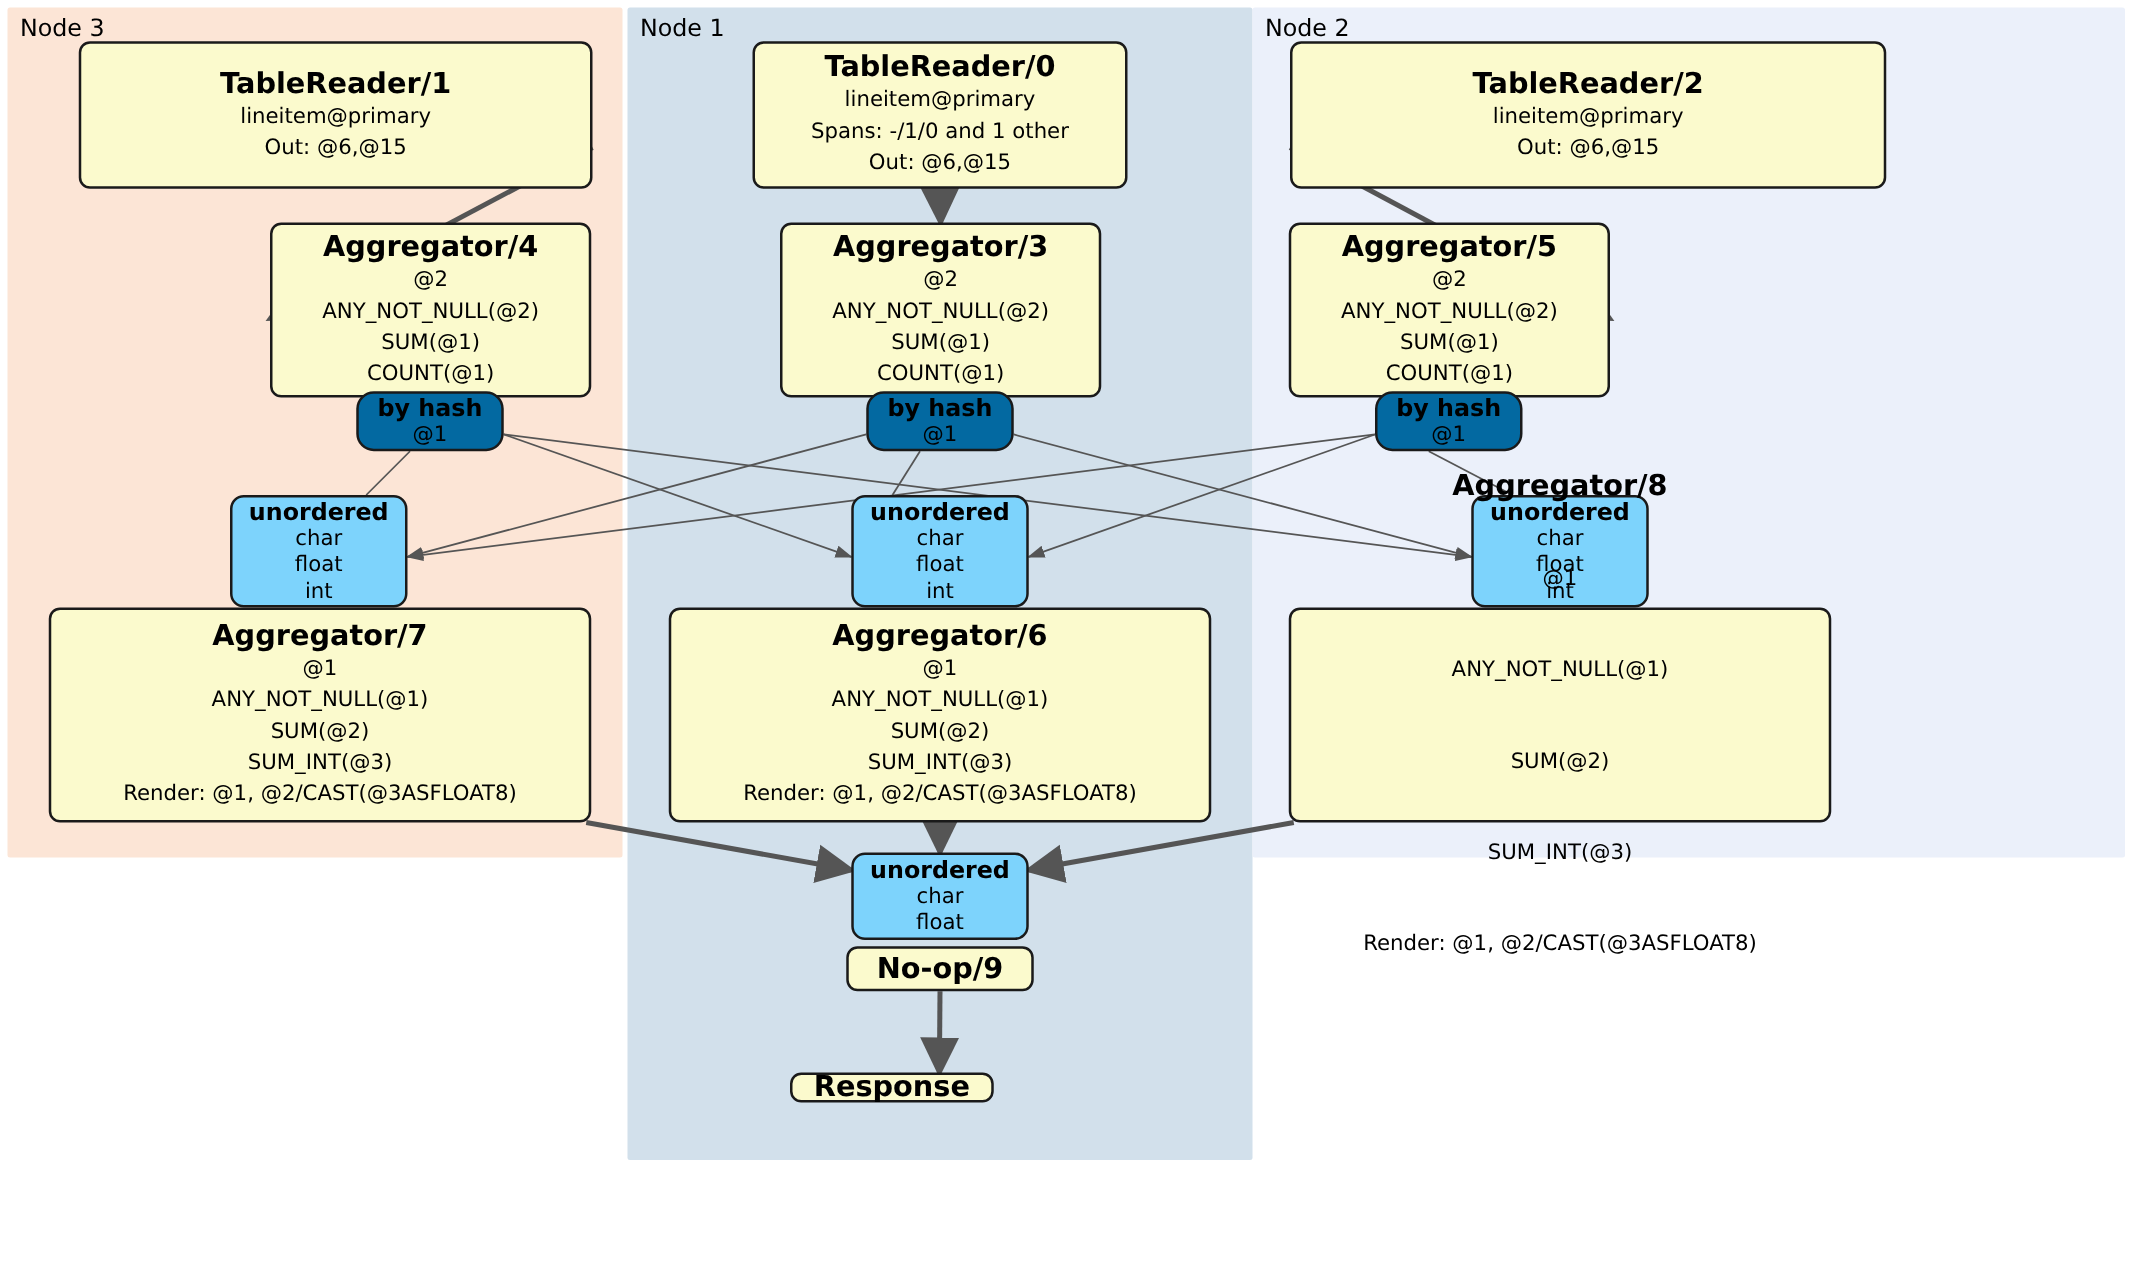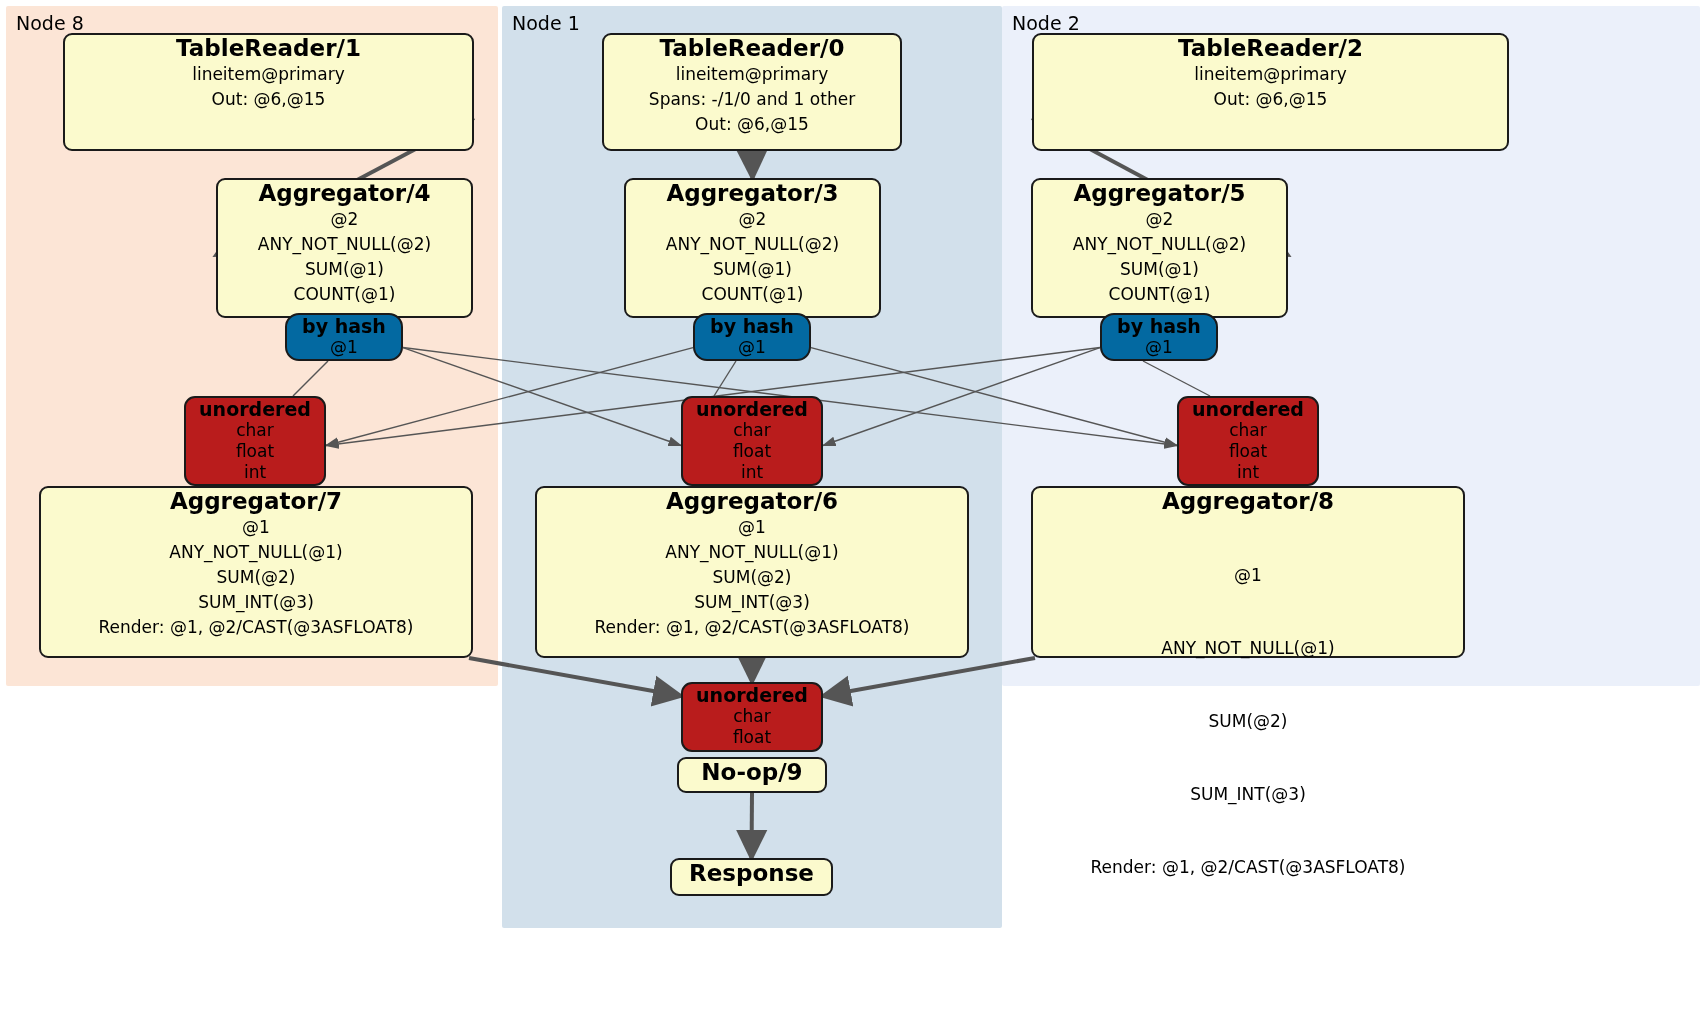--- a/index.html
+++ b/index.html
@@ -4,44 +4,44 @@
 <style>
   html,body{margin:0;padding:0;background:#fff;}
   body{width:1706px;height:1016px;position:relative;overflow:hidden;
        font-family:"DejaVu Sans","Liberation Sans",sans-serif;color:#000;}
   #stage{position:absolute;left:0;top:0;width:1706px;height:1016px;}
 
   .panel{position:absolute;border-radius:2px;}
   .panel-label{position:absolute;font-size:19px;line-height:19px;color:#000;font-family:"DejaVu Sans","Liberation Sans",sans-serif;}
 
   .node{position:absolute;box-sizing:border-box;border:2px solid #1a1a1a;
-        display:flex;flex-direction:column;align-items:center;
+        display:flex;flex-direction:column;align-items:center;justify-content:center;
         text-align:center;}
   .proc{background:#FBFACD;border-radius:9px;}
   .hash{background:#0369a1;border-radius:14px;}
-  .unord{background:#b91c1c;border-radius:11px;}
+  .unord{background:#7dd3fc;border-radius:11px;}
 
   .ttl{font-weight:bold;font-size:23px;line-height:27px;letter-spacing:0px;}
   .ttl-sm{font-weight:bold;font-size:19px;line-height:22px;}
   .ln{font-size:17px;line-height:25px;}
   .ln-sm{font-size:17px;line-height:21px;}
 
   svg.edges{position:absolute;left:0;top:0;width:1706px;height:1016px;
             overflow:visible;pointer-events:none;}
 </style>
 </head>
 <body>
 
 <div id="stage">
 
   <div class="panel" id="p-node3" style="left: 6px; top: 6px; width: 492px; height: 680px; background: rgb(252, 229, 214);"></div>
   <div class="panel" id="p-node1" style="left: 502px; top: 6px; width: 500px; height: 922px; background: rgb(210, 224, 235);"></div>
   <div class="panel" id="p-node2" style="left: 1002px; top: 6px; width: 698px; height: 680px; background: rgb(235, 240, 250);"></div>
 
-  <div class="panel-label" id="l-node3" style="left: 16px; top: 14px;">Node 8</div>
+  <div class="panel-label" id="l-node3" style="left: 16px; top: 14px;">Node 3</div>
   <div class="panel-label" id="l-node1" style="left: 512px; top: 14px;">Node 1</div>
   <div class="panel-label" id="l-node2" style="left: 1012px; top: 14px;">Node 2</div>
 
   <svg class="edges" id="edge-layer">
     <defs>
       <marker id="arrowThick" markerWidth="9" markerHeight="9" refX="7" refY="4.5" orient="auto" markerUnits="strokeWidth">
         <path d="M0,0.6 L8,4.5 L0,8.4 z" fill="#555555"></path>
       </marker>
       <marker id="arrowThin" markerWidth="11" markerHeight="11" refX="9" refY="5.5" orient="auto" markerUnits="strokeWidth">
         <path d="M0,2 L10,5.5 L0,9 z" fill="#555555"></path>
@@ -160,17 +160,17 @@
         <div class="ln">Render: @1, @2/CAST(@3ASFLOAT8)</div>
       </div>
       <div class="node unord" style="left: 681px; top: 682px; width: 142px; height: 70px;">
         <div class="ttl-sm">unordered</div>
         <div class="ln-sm">char</div>
         <div class="ln-sm">float</div>
       </div>
       <div class="node proc" style="left: 677px; top: 757px; width: 150px; height: 36px;">
         <div class="ttl">No-op/9</div>
       </div>
-      <div class="node proc" style="left: 670px; top: 858px; width: 163px; height: 38px;">
+      <div class="node proc" style="left: 632px; top: 858px; width: 163px; height: 24px;">
         <div class="ttl">Response</div>
       </div>
     </div>
 </div>
 
 </body></html>

